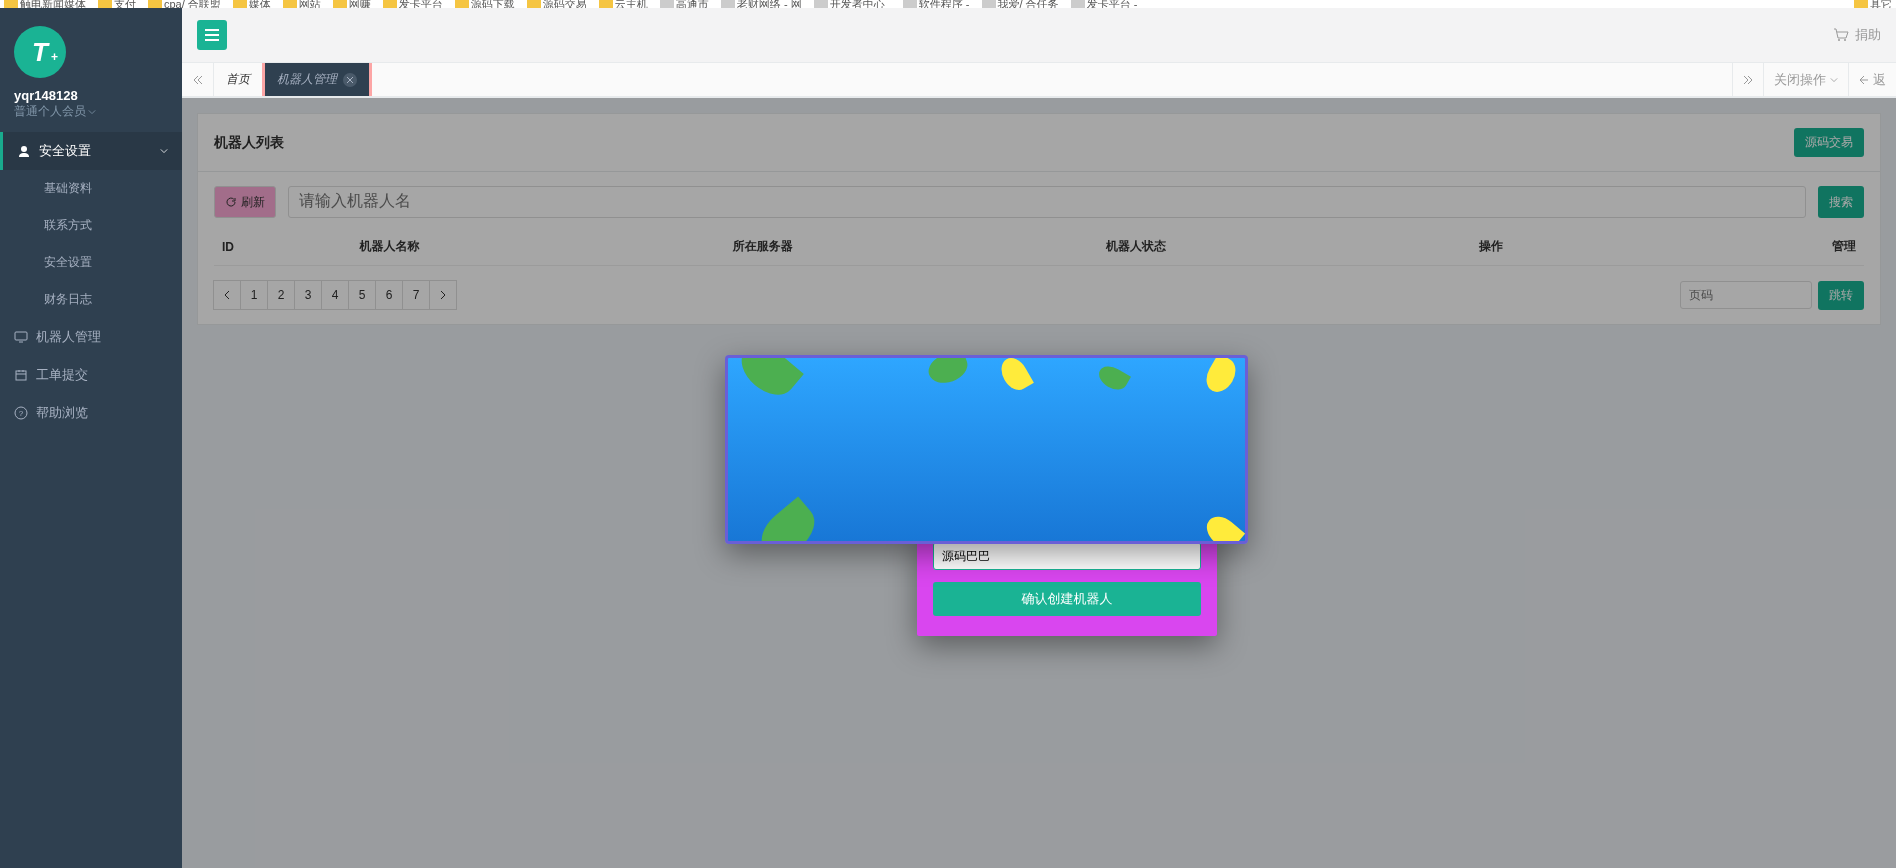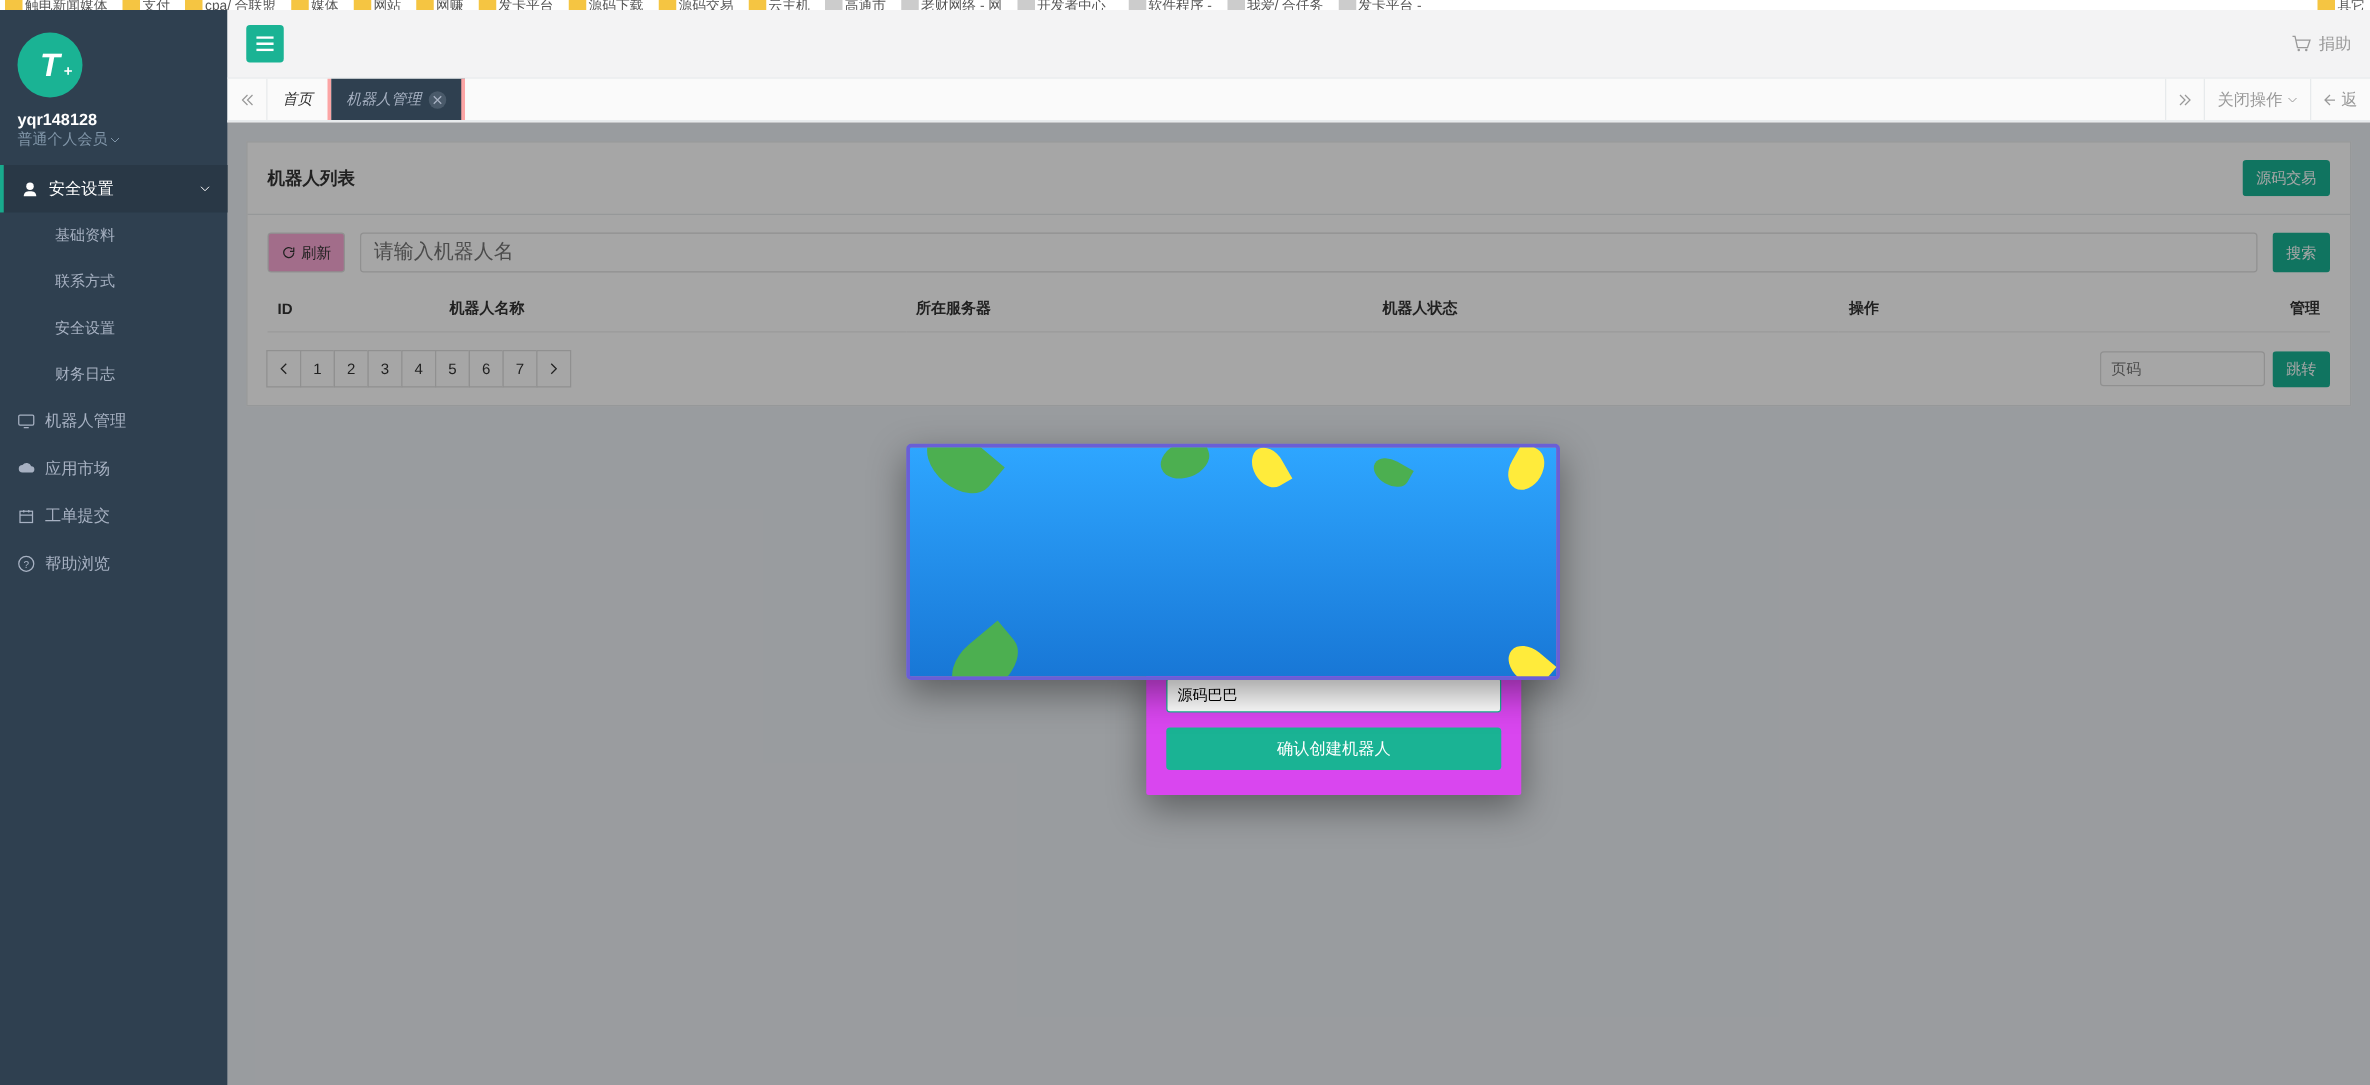--- a/index.html
+++ b/index.html
@@ -185,28 +185,20 @@
           <span>财务日志</span>
         </li>
       <li>
         <span class="ico">
             <svg width="14" height="14" viewBox="0 0 14 14">
               <rect x="1" y="2" width="12" height="8" rx="1" fill="none" stroke="#a7b1c2"></rect>
               <path d="M5 12h4" stroke="#a7b1c2"></path>
             </svg>
           </span>
         <span>机器人管理</span>
-      </li>
-      <li>
-        <span class="ico">
-            <svg width="14" height="14" viewBox="0 0 14 14">
-              <path d="M4 10a3 3 0 010-6 4 4 0 017 1 2.5 2.5 0 010 5H4" fill="#a7b1c2"></path>
-            </svg>
-          </span>
-        <span>应用市场</span>
       </li>
       <li>
         <span class="ico">
             <svg width="14" height="14" viewBox="0 0 14 14">
               <rect x="2" y="3" width="10" height="9" fill="none" stroke="#a7b1c2"></rect>
               <path d="M2 6h10M5 2v2M9 2v2" stroke="#a7b1c2"></path>
             </svg>
           </span>
         <span>工单提交</span>
       </li>

